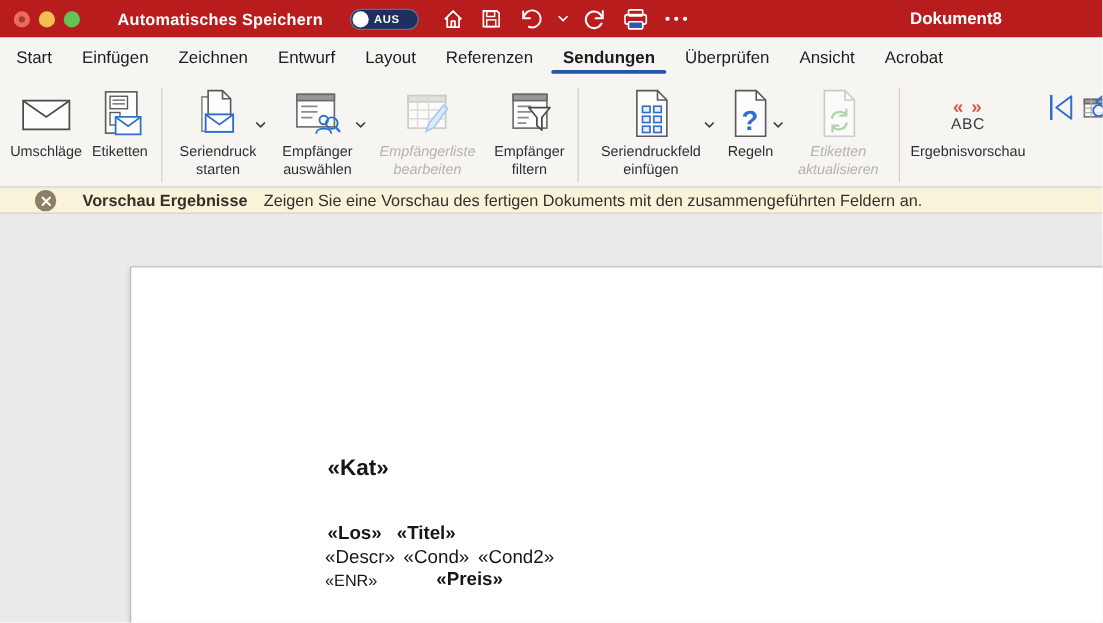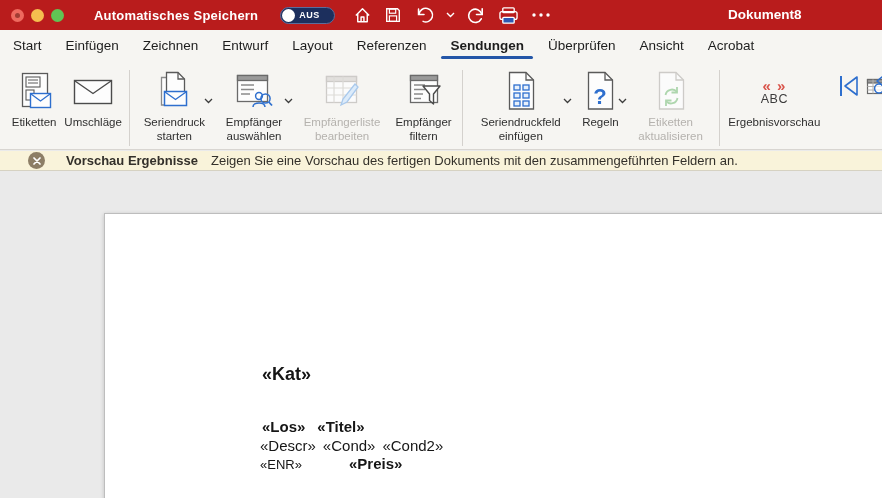--- a/index.html
+++ b/index.html
@@ -33,21 +33,21 @@
   .tab.active .tab-underline{ position:absolute; left:3px; right:3px; bottom:1px; height:3.5px;
     border-radius:2px; background:#2456a8; }
 
   
   .ribbon{ position:absolute; top:60px; left:0; width:882px; height:90px; background:#f6f5f2;
     border-bottom:1px solid #d8d5d1; display:flex; align-items:flex-start; padding:8px 0 0 6px; }
   .rbtn{ display:flex; flex-direction:column; align-items:center; position:relative;
     padding-top:2px; cursor:default; }
   .ricon{ height:44px; display:flex; align-items:center; justify-content:center; }
   .rlabel{ font-size:11.5px; color:#2f2f2f; text-align:center; line-height:1.22; margin-top:1px; }
-  .rbtn.disabled .rlabel{ color:#b5b2ae; }
+  .rbtn.disabled .rlabel{ color:#b5b2ae;font-style:italic; }
   .chev{ position:absolute; top:22px; right:1px; }
   .rsep{ width:1px; height:76px; background:#d4d1cd; margin:2px 5px 0 5px; flex:0 0 1px; }
   .w-umschlaege{ width:66px; } .w-etiketten{ width:60px; }
   .w-sds{ width:84px; } .w-ea{ width:86px; } .w-eb{ width:102px; } .w-ef{ width:72px; }
   .w-sfe{ width:112px; } .w-regeln{ width:58px; } .w-ea2{ width:92px; }
   .w-ev{ width:106px; }
   .glyph-top{ color:#d9544b; font-size:15px; font-weight:700; line-height:14px; letter-spacing:1px;}
   .glyph-bottom{ color:#3c3c3c; font-size:12.5px; line-height:13px; letter-spacing:.5px;}
   .nav-col{ display:flex; flex-direction:row; margin-left:4px; width:54px; }
   .nav-first{ margin:6px 0 8px 10px; }
@@ -169,42 +169,42 @@
     <div class="tab">
         <span>Ansicht</span>
       </div>
     <div class="tab">
         <span>Acrobat</span>
       </div>
   </div>
 
   <div class="ribbon">
 
+    <div class="rbtn w-umschlaege">
+      <div class="ricon">
+        <svg width="40" height="28" viewBox="0 0 40 28">
+            <rect x="1.5" y="2.5" width="37" height="23" fill="#fdfdfd" stroke="#4b4b4b" stroke-width="1.4"></rect>
+            <path d="M2 3 L20 15.5 L38 3" fill="none" stroke="#4b4b4b" stroke-width="1.4"></path>
+          </svg>
+      </div>
+      <div class="rlabel">Umschläge</div>
+    </div>
+
     <div class="rbtn w-etiketten">
       <div class="ricon">
         <svg width="36" height="40" viewBox="0 0 36 40">
             <rect x="6.5" y="1.5" width="25" height="33" fill="#fdfdfd" stroke="#5a5a5a" stroke-width="1.3"></rect>
             <rect x="10" y="5" width="14" height="10" fill="none" stroke="#5a5a5a" stroke-width="1.1"></rect>
             <path d="M12 8 H22 M12 11 H22" stroke="#5a5a5a" stroke-width="1"></path>
             <rect x="10" y="18" width="8" height="10" fill="none" stroke="#5a5a5a" stroke-width="1.1"></rect>
             <rect x="14.5" y="21.5" width="20" height="14" fill="#fdfdfd" stroke="#2e6fce" stroke-width="1.4"></rect>
             <path d="M15 22 L24.5 29 L34 22" fill="none" stroke="#2e6fce" stroke-width="1.3"></path>
           </svg>
       </div>
       <div class="rlabel">Etiketten</div>
-    </div>
-
-    <div class="rbtn w-umschlaege">
-      <div class="ricon">
-        <svg width="40" height="28" viewBox="0 0 40 28">
-            <rect x="1.5" y="2.5" width="37" height="23" fill="#fdfdfd" stroke="#4b4b4b" stroke-width="1.4"></rect>
-            <path d="M2 3 L20 15.5 L38 3" fill="none" stroke="#4b4b4b" stroke-width="1.4"></path>
-          </svg>
-      </div>
-      <div class="rlabel">Umschläge</div>
     </div>
 
     <div class="rsep"></div>
 
     <div class="rbtn w-sds">
       <div class="ricon">
         <svg width="38" height="42" viewBox="0 0 38 42">
             <path d="M6.5 6.5 H18 L24.5 13 V34 H6.5 Z" fill="#fdfdfd" stroke="#8a8a8a" stroke-width="1.3"></path>
             <path d="M11.5 1.5 H23 L29.5 8 V29 H11.5 Z" fill="#fdfdfd" stroke="#5a5a5a" stroke-width="1.3"></path>
             <path d="M23 1.5 V8 H29.5" fill="none" stroke="#5a5a5a" stroke-width="1.3"></path>

